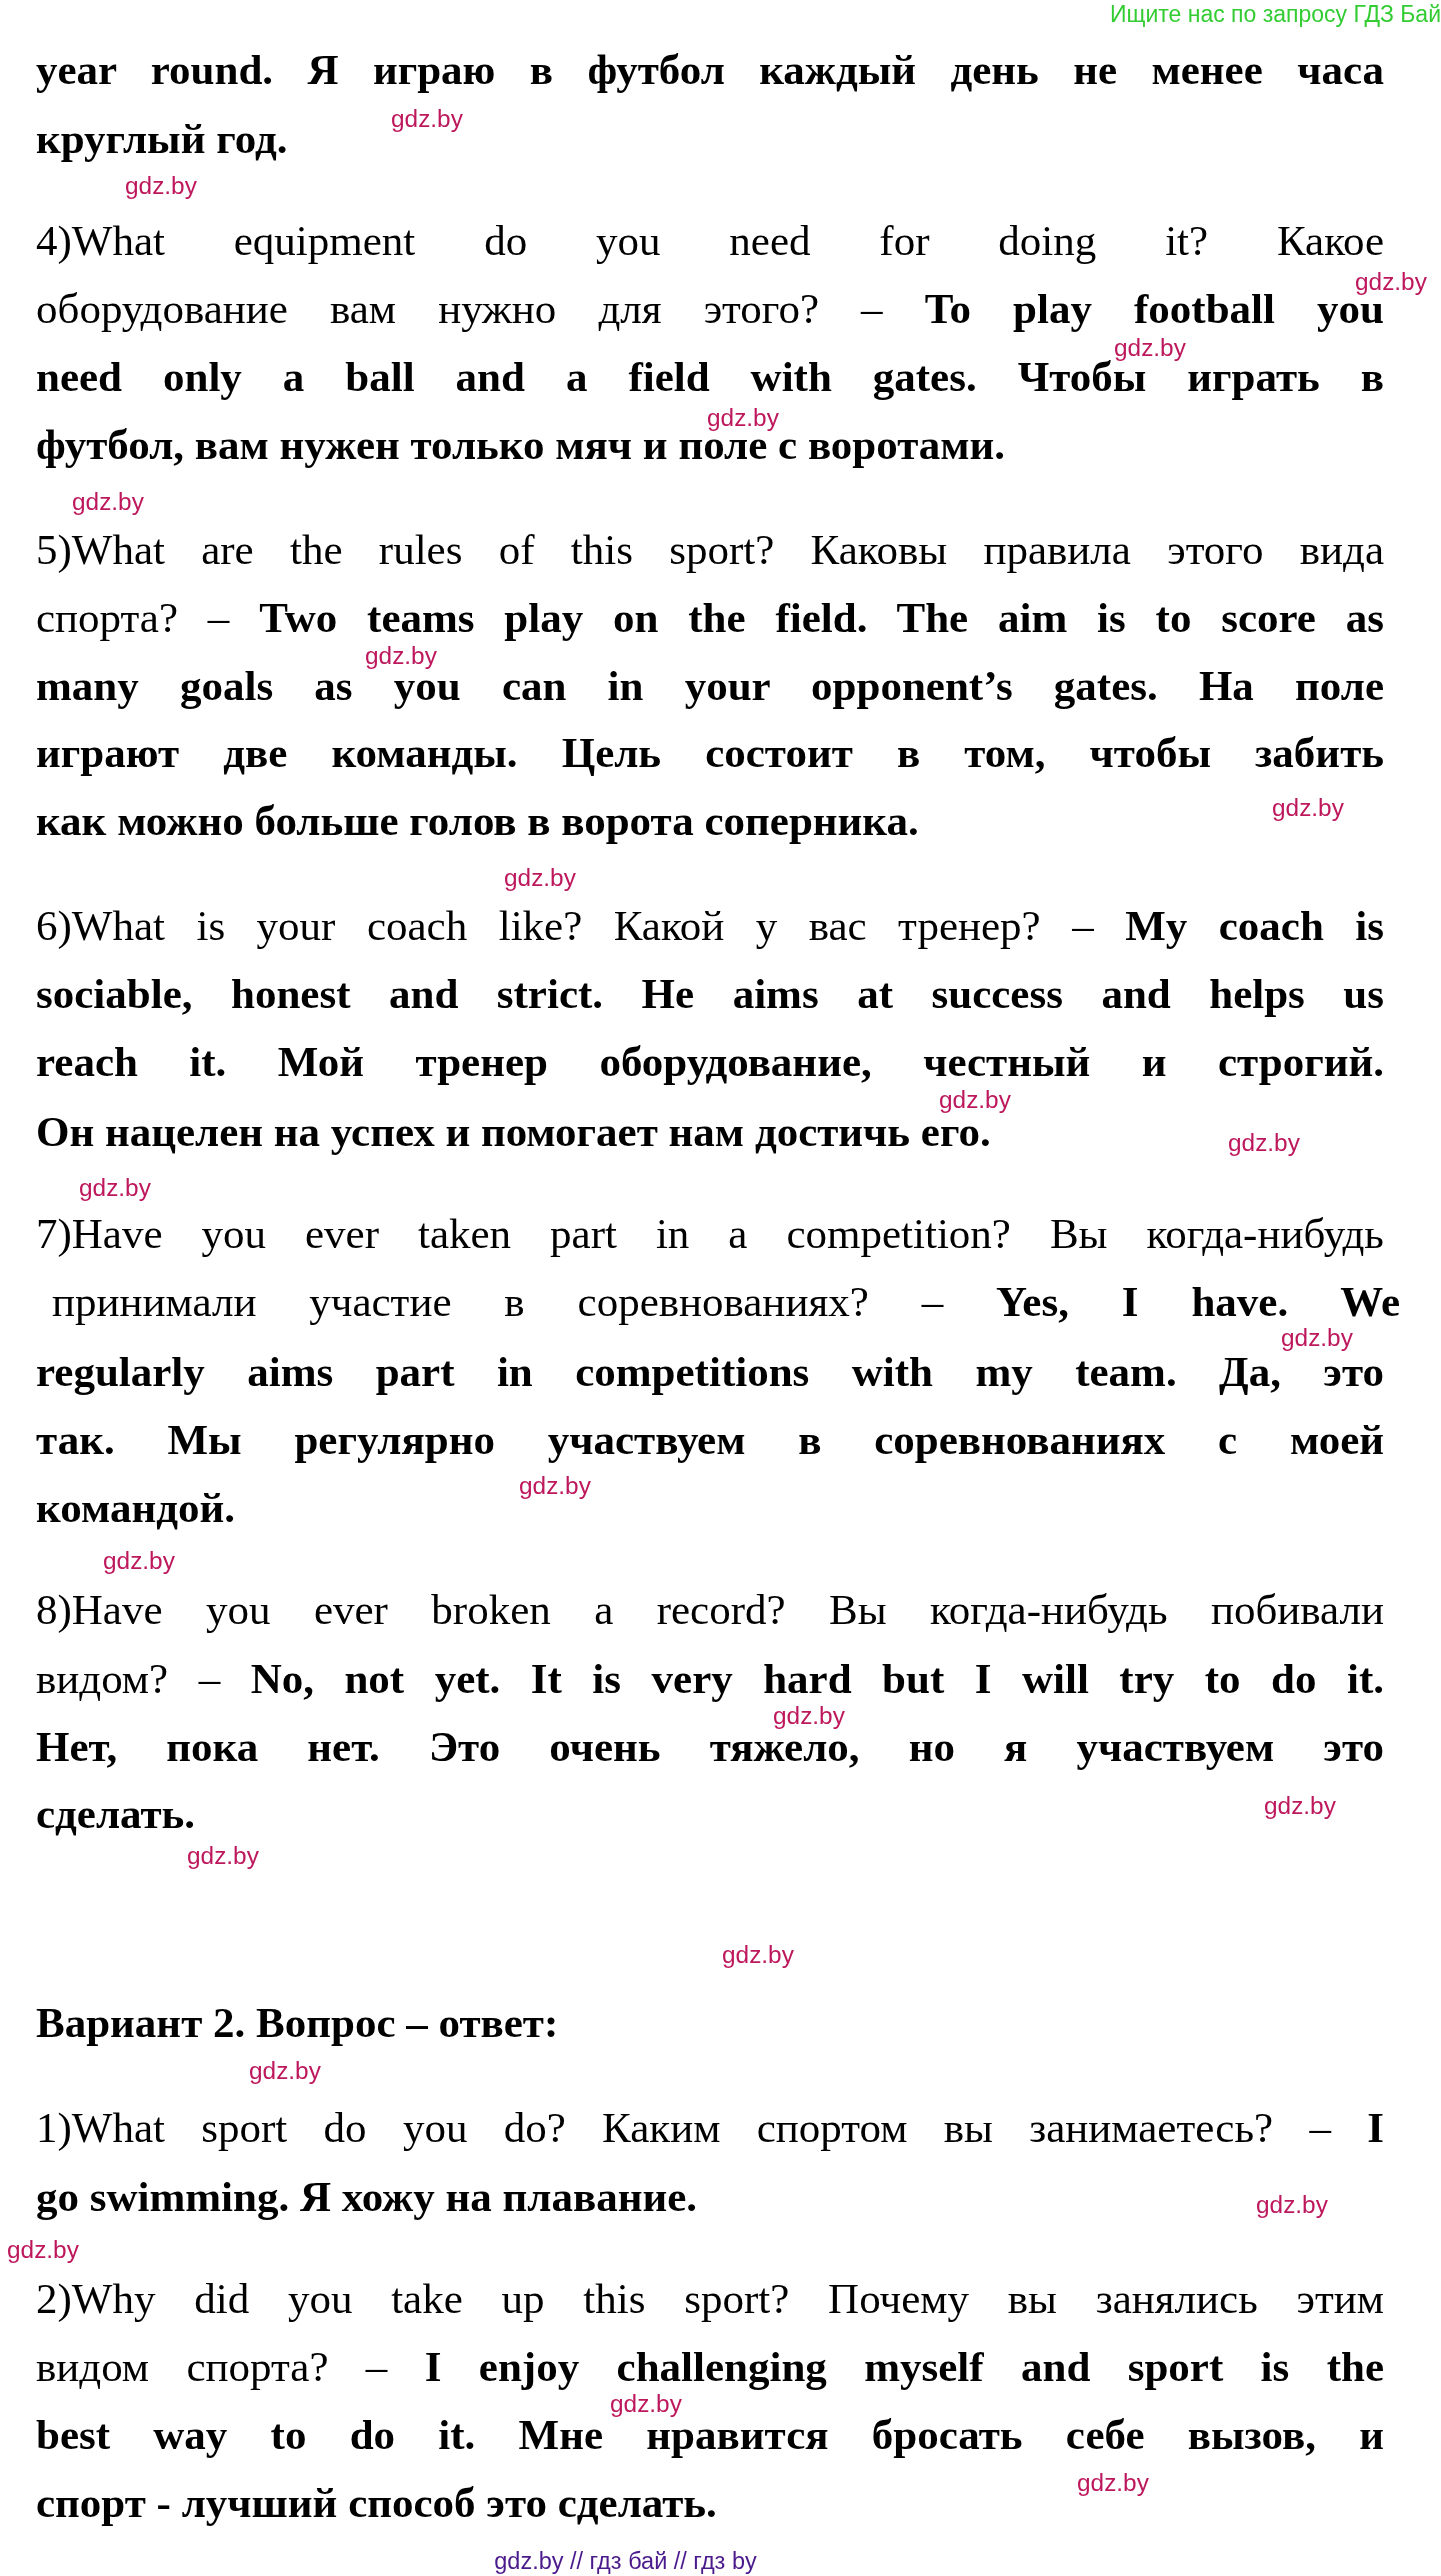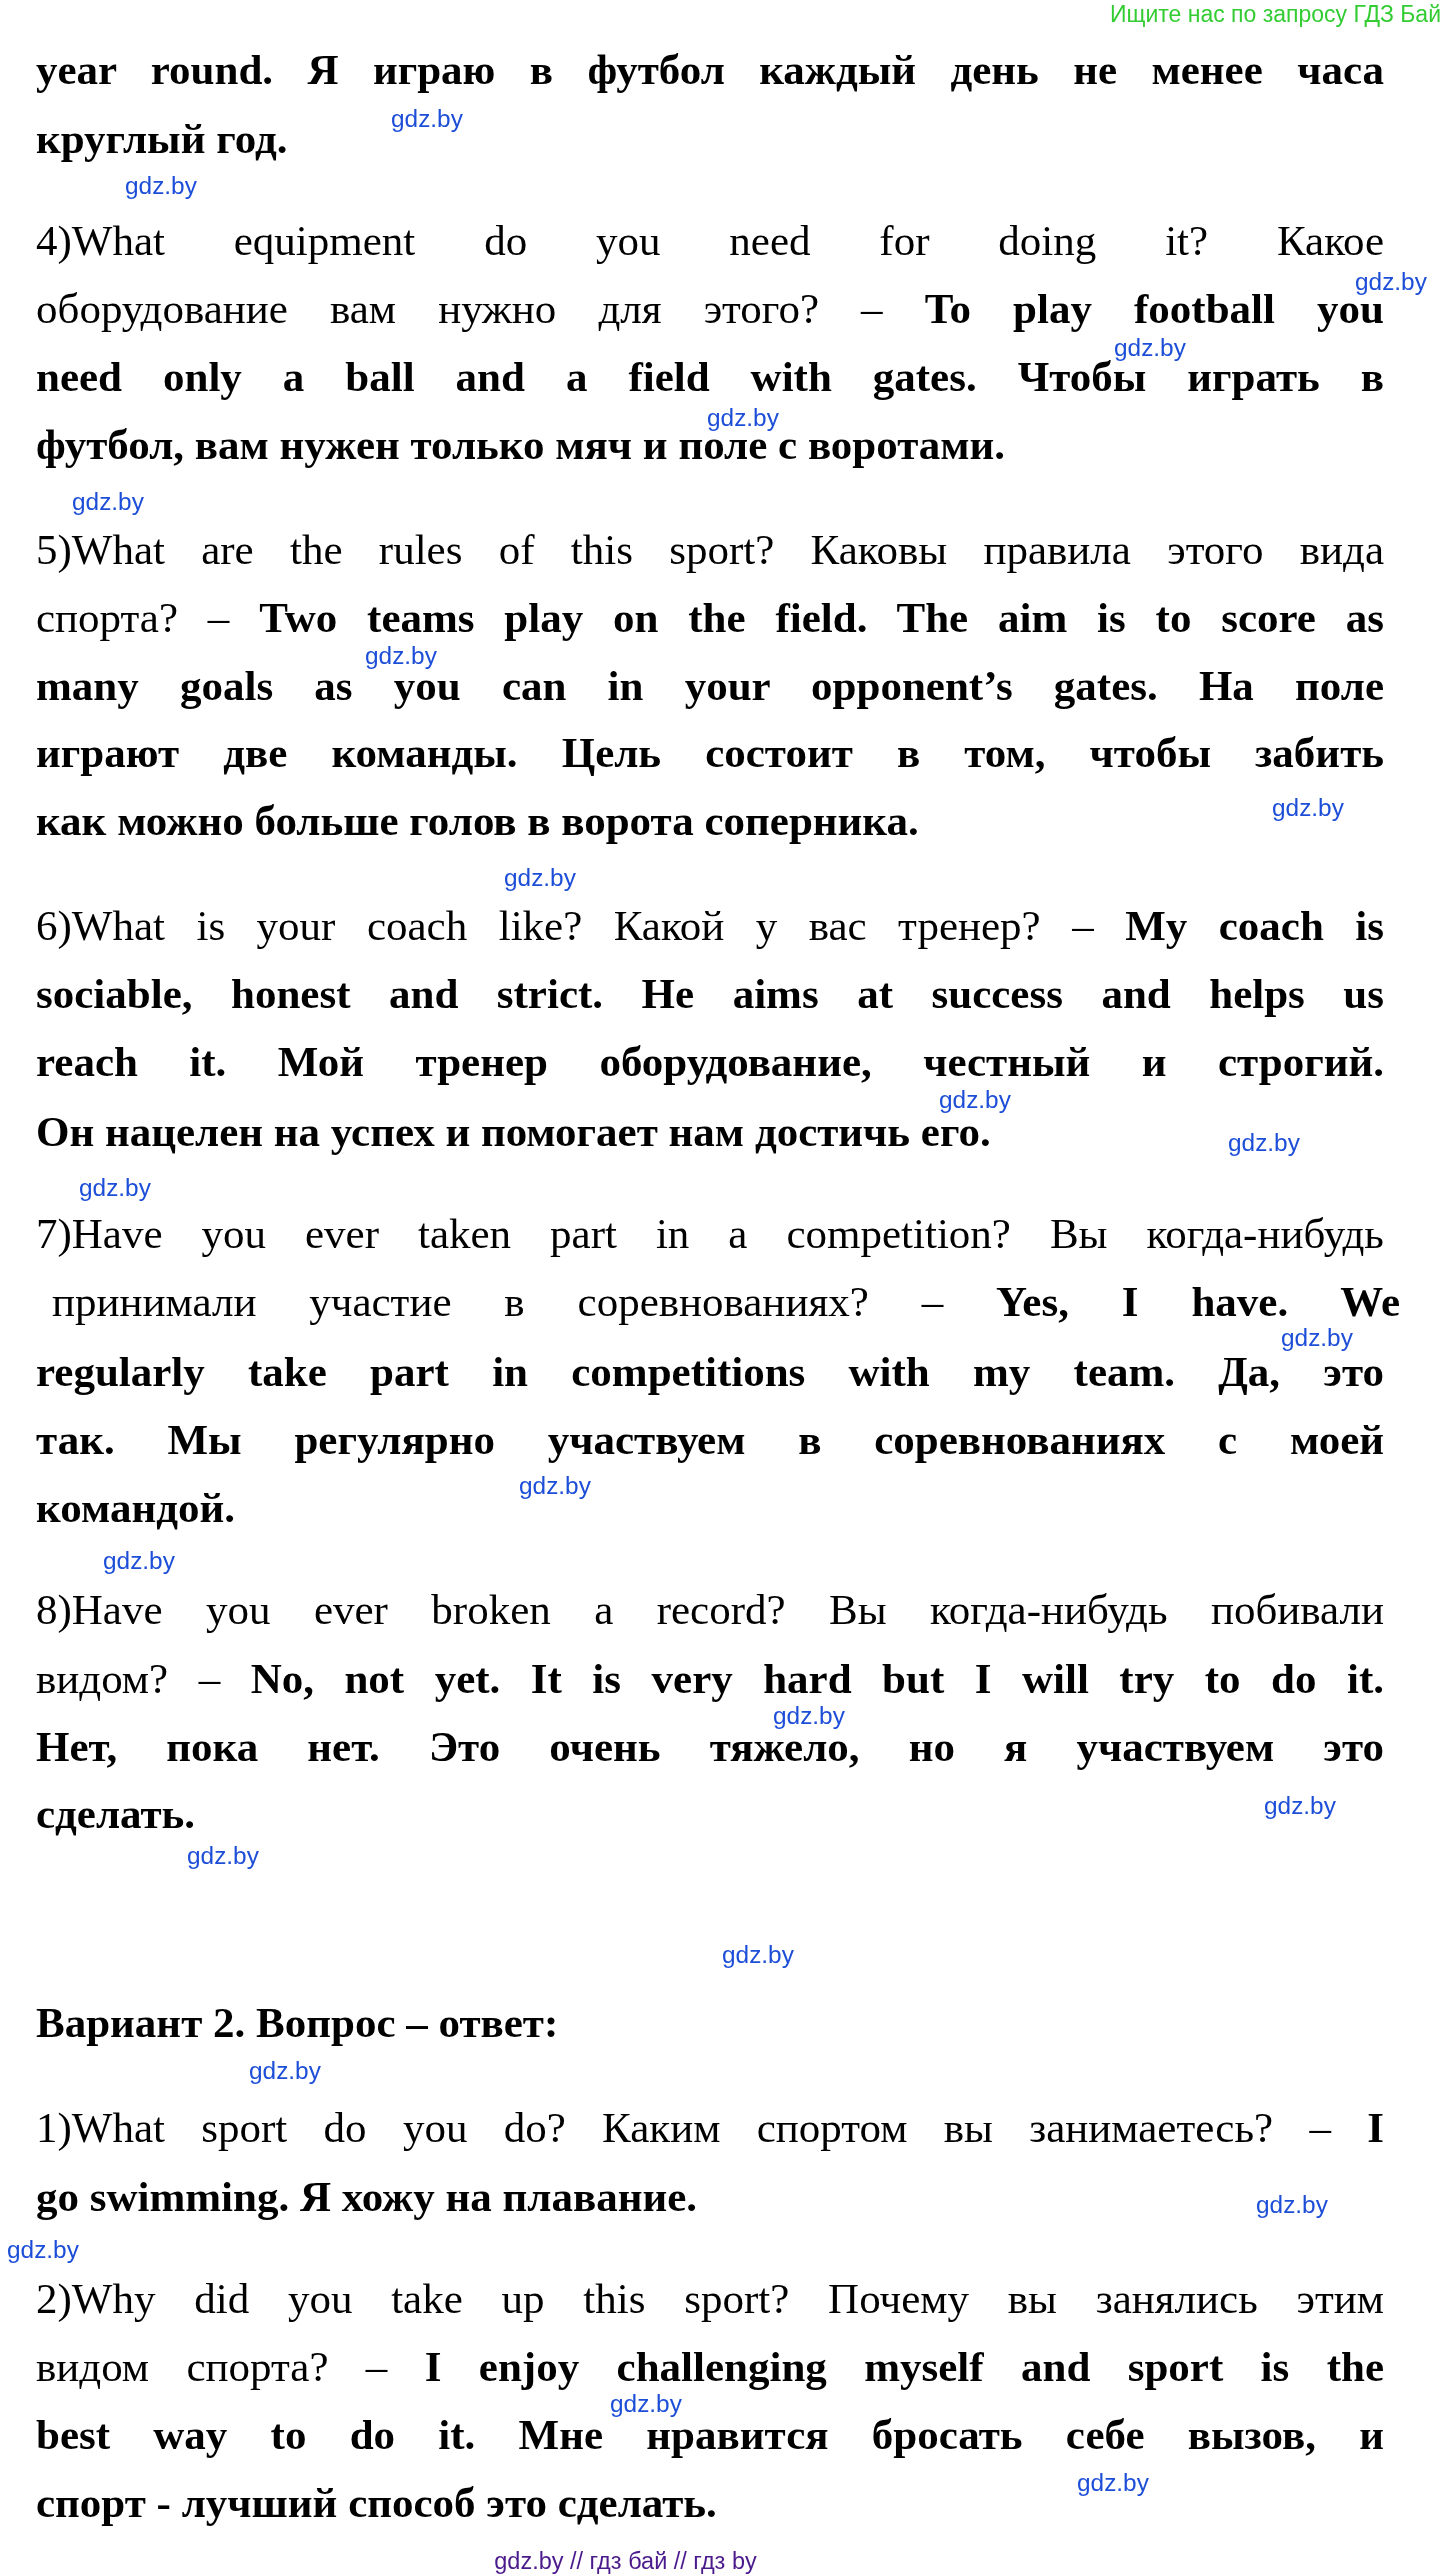--- a/index.html
+++ b/index.html
@@ -1,21 +1,21 @@
 <!DOCTYPE html>
 <html style="font-size:14px"><head>
 <meta charset="utf-8">
 <style>
   html, body { margin:0; padding:0; background:#ffffff; }
   body { width:1441px; height:2576px; position:relative; overflow:hidden; }
   .banner { position:absolute; top:0; left:0; width:1441px; text-align:right; font-family:"Liberation Sans", sans-serif; font-size:23px; color:#33cc33; line-height:28px; }
   .line { position:absolute; left:36px; width:1348px; font-family:"Liberation Serif", serif; font-size:43px; line-height:52px; color:#000; text-align:justify; text-align-last:justify; white-space:nowrap; }
   .line.last { text-align-last:left; }
   .b { font-weight:bold; }
-  .wm { position:absolute; font-family:"Liberation Sans", sans-serif; font-size:24.4px; color:#1d4ed8; line-height:26px; }
+  .wm { position:absolute; font-family:"Liberation Sans", sans-serif; font-size:24.4px; color:#be185d; line-height:26px; }
   .footer { position:absolute; left:0; width:1251px; text-align:center; top:2548px; font-family:"Liberation Sans", sans-serif; font-size:23.5px; color:#4b1a8c; line-height:26px; }
 </style>
 </head>
 <body>
 
 <div class="banner">Ищите нас по запросу ГДЗ Бай</div>
 
 <div id="content">
     <div class="line" style="top: 44px; white-space: normal;"><span class="b">year round. Я играю в футбол каждый день не менее часа</span></div>
     <div class="line last" style="top: 113px; white-space: normal;"><span class="b">круглый год.</span></div>
@@ -27,21 +27,21 @@
     <div class="line" style="top: 592px; white-space: normal;"><span>спорта? – </span><span class="b">Two teams play on the field. The aim is to score as</span></div>
     <div class="line" style="top: 660px; white-space: normal;"><span class="b">many goals as you can in your opponent’s gates. На поле</span></div>
     <div class="line" style="top: 727px; white-space: normal;"><span class="b">играют две команды. Цель состоит в том, чтобы забить</span></div>
     <div class="line last" style="top: 795px; white-space: normal;"><span class="b">как можно больше голов в ворота соперника.</span></div>
     <div class="line" style="top: 900px; white-space: normal;"><span>6)What is your coach like? Какой у вас тренер? – </span><span class="b">My coach is</span></div>
     <div class="line" style="top: 968px; white-space: normal;"><span class="b">sociable, honest and strict. He aims at success and helps us</span></div>
     <div class="line" style="top: 1036px; white-space: normal;"><span class="b">reach it. Мой тренер оборудование, честный и строгий.</span></div>
     <div class="line last" style="top: 1106px; white-space: normal;"><span class="b">Он нацелен на успех и помогает нам достичь его.</span></div>
     <div class="line" style="top: 1208px; white-space: normal;"><span>7)Have you ever taken part in a competition? Вы когда-нибудь</span></div>
     <div class="line" style="top: 1276px; white-space: normal; margin-left: 16px;"><span>принимали участие в соревнованиях? – </span><span class="b">Yes, I have. We</span></div>
-    <div class="line" style="top: 1346px; white-space: normal;"><span class="b">regularly take part in competitions with my team. Да, это</span></div>
+    <div class="line" style="top: 1346px; white-space: normal;"><span class="b">regularly aims part in competitions with my team. Да, это</span></div>
     <div class="line" style="top: 1414px; white-space: normal;"><span class="b">так. Мы регулярно участвуем в соревнованиях с моей</span></div>
     <div class="line last" style="top: 1482px; white-space: normal;"><span class="b">командой.</span></div>
     <div class="line" style="top: 1584px; white-space: normal;"><span>8)Have you ever broken a record? Вы когда-нибудь побивали</span></div>
     <div class="line" style="top: 1653px; white-space: normal;"><span>видом? – </span><span class="b">No, not yet. It is very hard but I will try to do it.</span></div>
     <div class="line" style="top: 1721px; white-space: normal;"><span class="b">Нет, пока нет. Это очень тяжело, но я участвуем это</span></div>
     <div class="line last" style="top: 1788px; white-space: normal;"><span class="b">сделать.</span></div>
     <div class="line last" style="top: 1997px; white-space: normal;"><span class="b">Вариант 2. Вопрос – ответ:</span></div>
     <div class="line" style="top: 2102px; white-space: normal;"><span>1)What sport do you do? Каким спортом вы занимаетесь? – </span><span class="b">I</span></div>
     <div class="line last" style="top: 2171px; white-space: normal;"><span class="b">go swimming. Я хожу на плавание.</span></div>
     <div class="line" style="top: 2273px; white-space: normal;"><span>2)Why did you take up this sport? Почему вы занялись этим</span></div>

